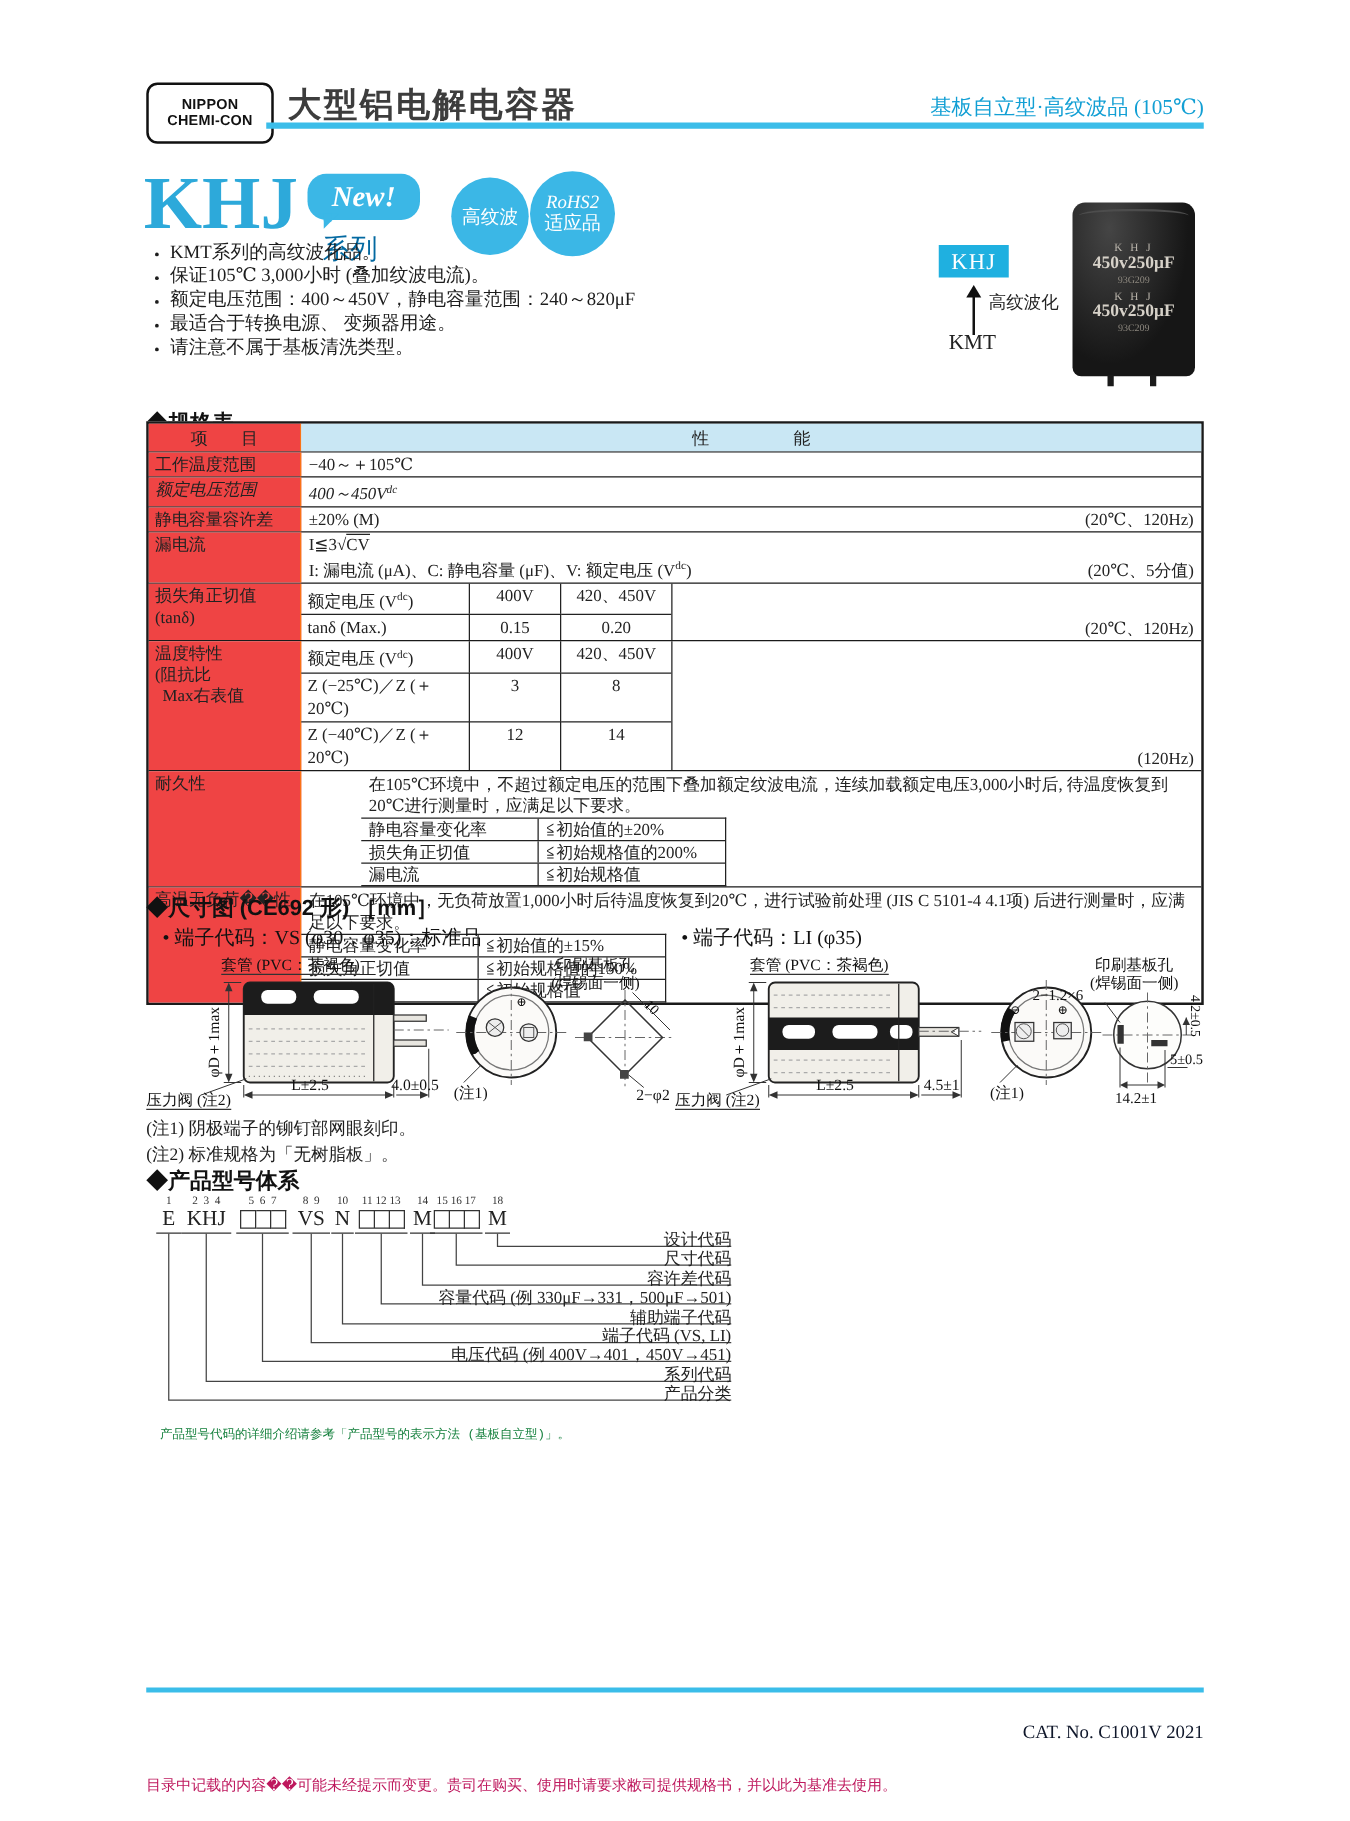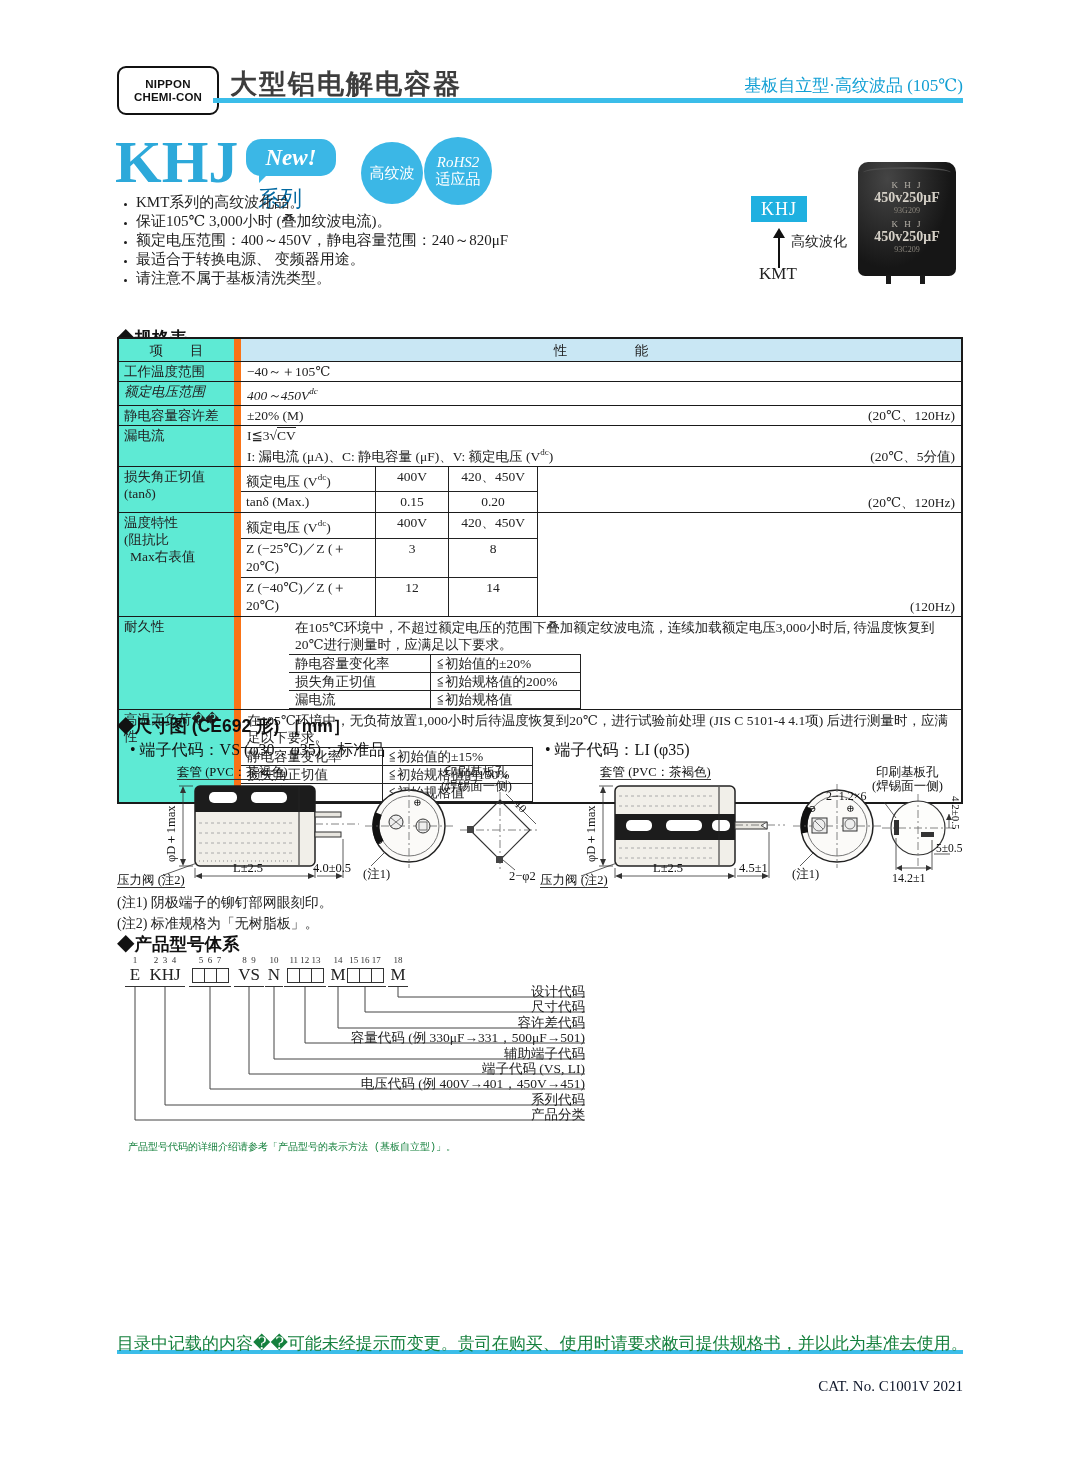--- a/index.html
+++ b/index.html
@@ -30,37 +30,37 @@
   .bullets{left:120px;top:193px;width:640px;margin:0;padding-left:16px;font-size:15px;line-height:19px;color:#1d1d1d;list-style:disc;}
   .bullets li::marker{font-size:9px;}
 
   .khj-tag{left:751px;top:196px;width:56px;height:26px;background:#1fb0e0;color:#fff;font-size:18px;
            display:flex;align-items:center;justify-content:center;letter-spacing:1px;}
   .up-arrow-line{left:778px;top:230px;width:2px;height:38px;background:#111;}
   .up-arrow-head{left:773px;top:222px;width:0;height:0;border:6px solid transparent;border-bottom:10px solid #111;}
   .arrow-label{left:791px;top:233px;font-size:14px;}
   .kmt-label{left:759px;top:264px;font-size:17px;}
 
-  .cap-photo{left:858px;top:162px;width:98px;height:114px;border-radius:10px 10px 7px 7px;
+  .cap-photo{left:858px;top:162px;width:98px;height:139px;border-radius:10px 10px 7px 7px;
              background:radial-gradient(ellipse at 30% 15%,#454545,#161616 65%);
              display:flex;flex-direction:column;align-items:center;justify-content:center;gap:0;}
   .cap-photo::before{content:"";position:absolute;top:5px;left:5px;right:5px;height:9px;border-radius:50%;border-top:2px solid #4d4d4d;}
   .cap-row-brand{color:#b9b4ab;font-size:9px;letter-spacing:2px;}
   .cap-row-val{color:#d6d1c8;font-size:14px;font-weight:bold;letter-spacing:0;}
   .cap-row-lot{color:#8b867d;font-size:8px;margin-bottom:4px;}
   .cap-leg{position:absolute;bottom:-8px;width:5px;height:9px;background:#1a1a1a;}
 
   
   .sec-title{font-family:"Liberation Sans",sans-serif;font-weight:bold;font-size:17.5px;color:#111;}
 
   
   .spec{left:117px;top:337px;width:846px;border:2px solid #1a1a1a;font-size:13.5px;box-sizing:border-box;background:#fff;}
   .srow{display:flex;border-top:1px solid #1a1a1a;}
   .srow:first-child{border-top:none;}
-  .c-item{width:122px;flex:0 0 122px;background:#5eead4;border-right:7px solid #f97316;padding:1px 5px;box-sizing:border-box;line-height:17px;}
+  .c-item{width:122px;flex:0 0 122px;background:#ef4444;border-right:1px solid #f97316;padding:1px 5px;box-sizing:border-box;line-height:17px;}
   .c-perf{flex:1;position:relative;padding:1px 6px;box-sizing:border-box;line-height:17px;}
   .c-perf.nopad{padding:0;}
   .center{display:flex;align-items:center;justify-content:center;padding:2px 0;}
   .cond{position:absolute;right:6px;bottom:1px;white-space:nowrap;}
   .ovl{border-top:1px solid #222;}
   .subgrid{display:grid;grid-template-columns:135px 73px 88px;width:297px;border-right:1.2px solid #222;box-sizing:border-box;}
   .sg{padding:1px 5px;border-right:1px solid #222;line-height:18px;box-sizing:border-box;}
   .sg.last{border-right:none;}
   .sg.t{border-top:1px solid #222;}
   .sg.c{text-align:center;}
@@ -86,21 +86,21 @@
   .pn-seg{position:absolute;text-align:center;}
   .pn-digits{font-size:9px;color:#333;white-space:pre;line-height:9px;}
   .pn-code{font-size:17px;line-height:20px;border-bottom:1.5px solid #333;padding:0 1px 1px 1px;}
   .pn-box{display:inline-block;width:11px;height:13px;border:1px solid #333;border-left:none;vertical-align:bottom;margin-bottom:2px;}
   .pn-box:first-child{border-left:1px solid #333;}
   .pn-label{position:absolute;font-size:13.5px;white-space:nowrap;}
   .pn-note{font-size:10px;color:#15803d;font-family:Liberation Mono, monospace;}
 
   
   .footer-bar{left:117px;top:1350px;width:846px;height:4px;background:#3bbde9;}
-  .footer-text{left:117px;top:1332px;font-size:17px;color:#15803d;}
+  .footer-text{left:117px;top:1420px;font-size:12px;color:#be185d;}
   .footer-cat{left:117px;top:1378px;width:846px;text-align:right;font-size:15px;color:#0f172a;}
 </style>
 </head>
 <body>
 
 <div class="page">
 
   <div class="abs logo">
     <span>NIPPON</span>
     <span>CHEMI-CON</span>

